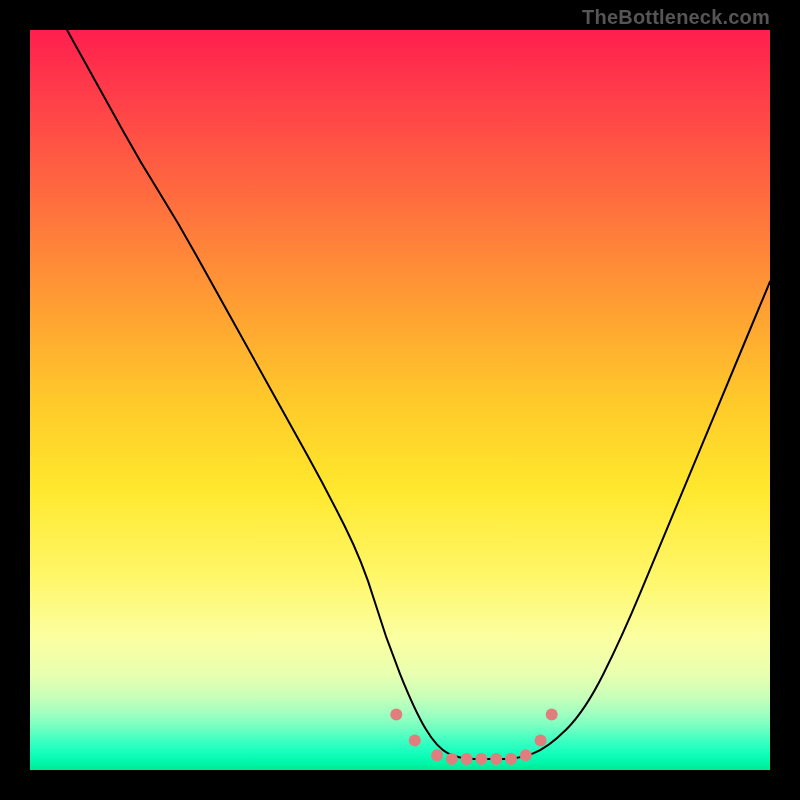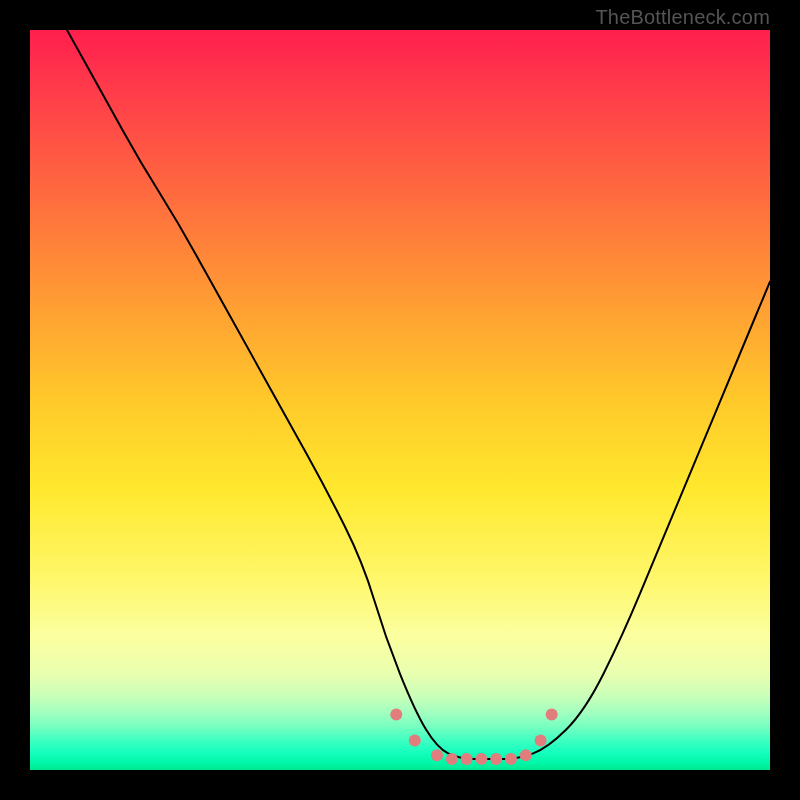--- a/index.html
+++ b/index.html
@@ -54,21 +54,21 @@
     inset: 0;
     width: 100%;
     height: 100%;
   }
   .watermark {
     position: absolute;
     top: 6px;
     right: 30px;
     color: #555;
     font-size: 20px;
-    font-weight: 400;
+    font-weight: 700;
     letter-spacing: 0.2px;
   }
 </style>
 </head>
 <body>
 
 <div class="frame">
 
   <div class="watermark">TheBottleneck.com</div>
 

